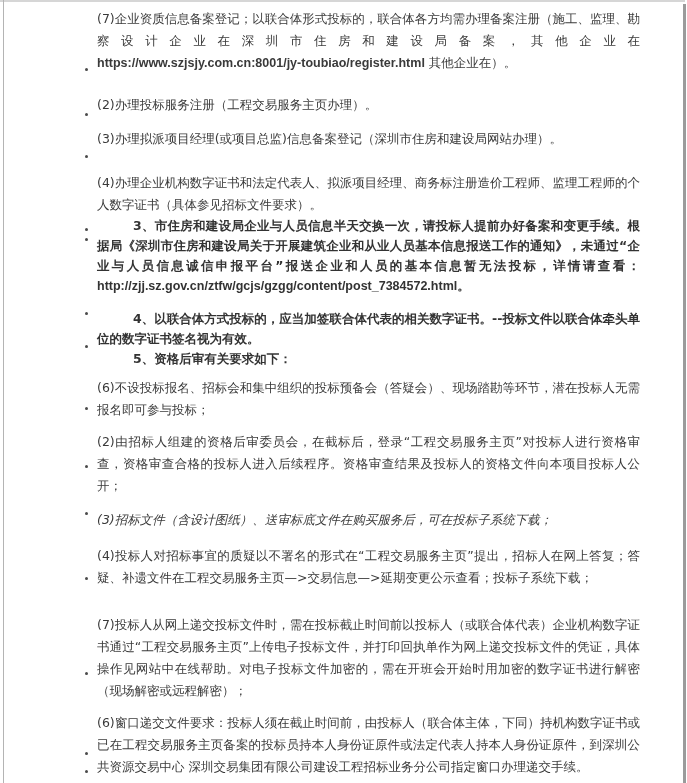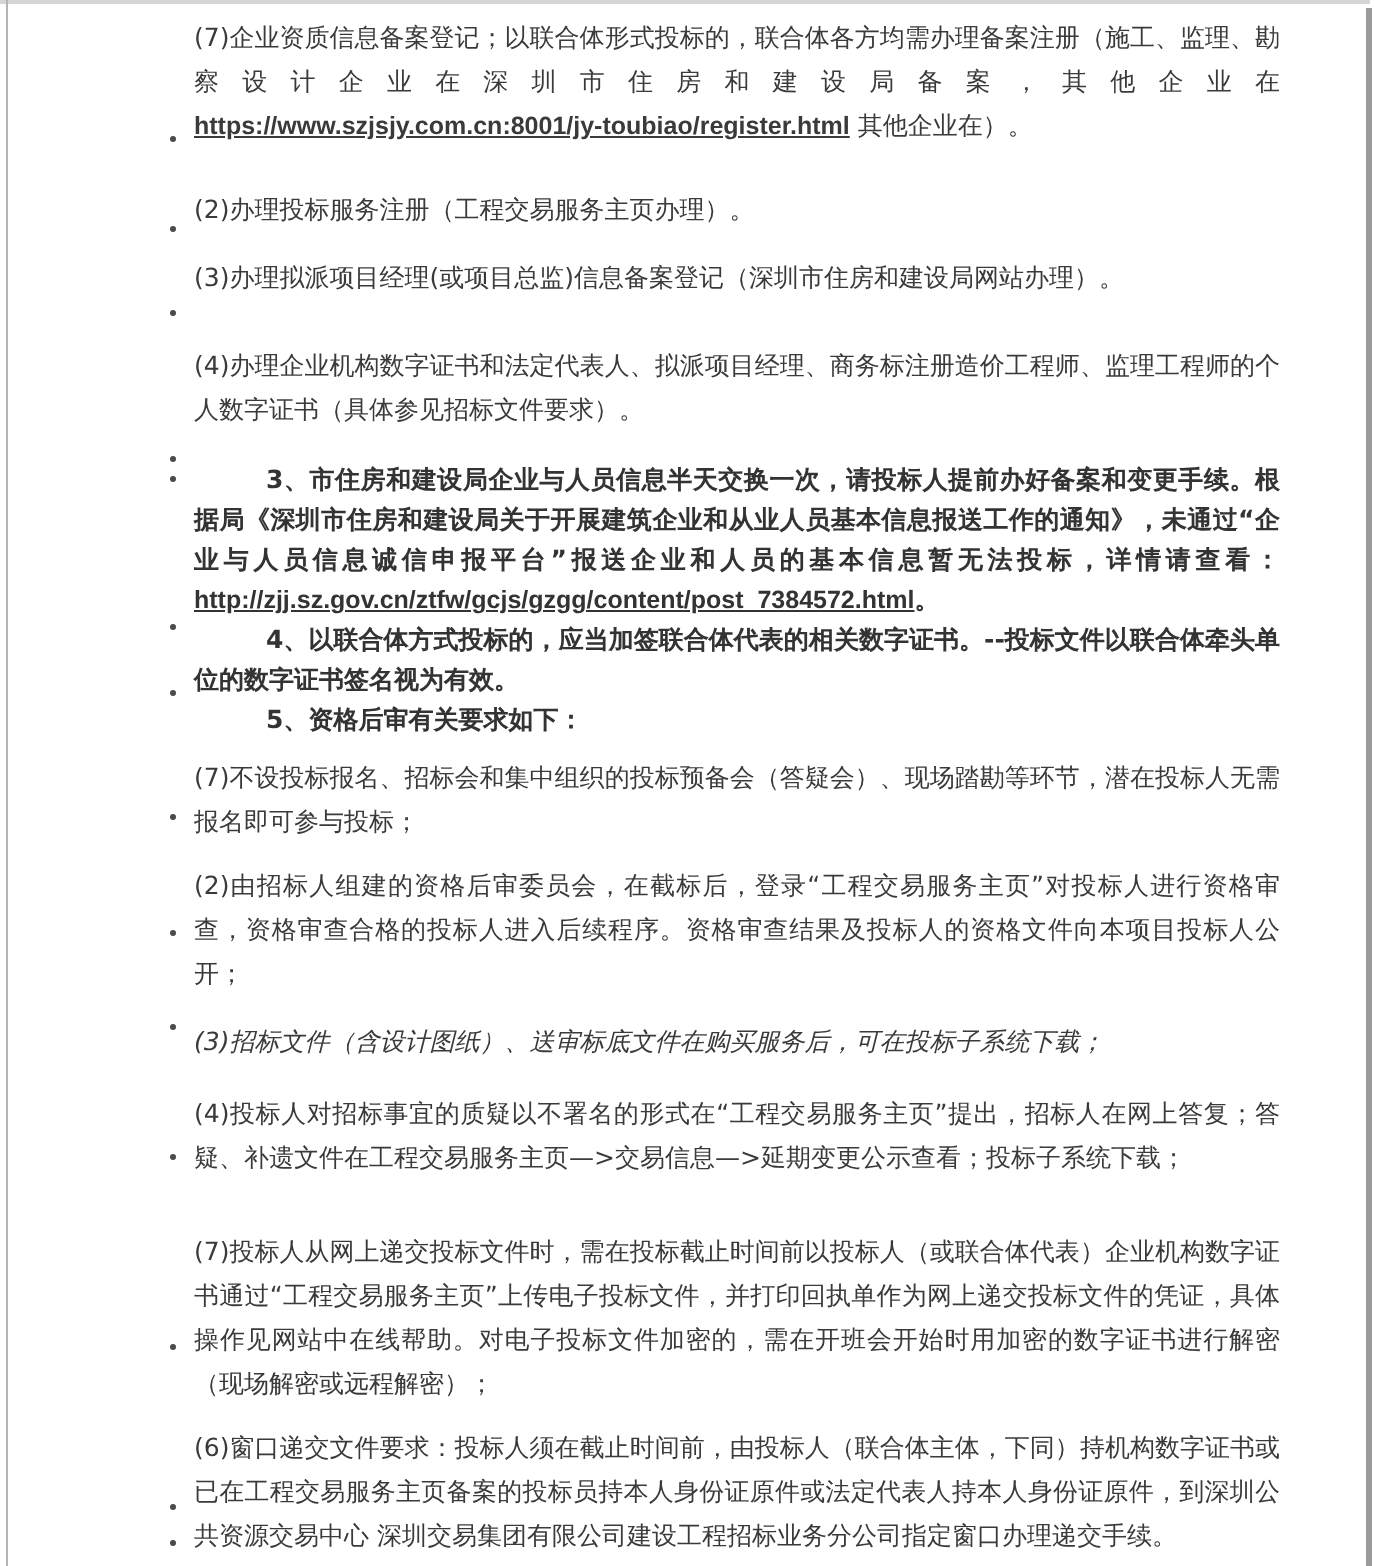--- a/index.html
+++ b/index.html
@@ -48,21 +48,20 @@
   .para.num {
     font-weight: bold;
     color: #333333;
     line-height: 20px;
     text-indent: 36px;
   }
   .url {
     font-family: "Liberation Sans", sans-serif;
     font-weight: bold;
     white-space: nowrap;
-    text-decoration: underline;
   }
   .margin-dot {
     position: absolute;
     left: 85px;
     width: 3px;
     height: 3px;
     background: #4a4a4a;
     border-radius: 50%;
   }
 </style>
@@ -87,23 +86,23 @@
       <div class="margin-dot" style="top: 577px;"></div>
       <div class="margin-dot" style="top: 672px;"></div>
       <div class="margin-dot" style="top: 752px;"></div>
       <div class="margin-dot" style="top: 770px;"></div>
     </div>
   <div class="content">
       <p class="para sub" style="margin-top: 8px;"><span>(7)企业资质信息备案登记；以联合体形式投标的，联合体各方均需办理备案注册（施工、监理、勘察设计企业在深圳市住房和建设局备案，其他企业在</span><span class="url">https://www.szjsjy.com.cn:8001/jy-toubiao/register.html</span><span> 其他企业在）。</span></p>
       <p class="para sub" style="margin-top: 20px;"><span>(2)办理投标服务注册（工程交易服务主页办理）。</span></p>
       <p class="para sub" style="margin-top: 12px;"><span>(3)办理拟派项目经理(或项目总监)信息备案登记（深圳市住房和建设局网站办理）。</span></p>
       <p class="para sub" style="margin-top: 22px;"><span>(4)办理企业机构数字证书和法定代表人、拟派项目经理、商务标注册造价工程师、监理工程师的个人数字证书（具体参见招标文件要求）。</span></p>
-      <p class="para num" style="margin-top: 14px;"><span>3、市住房和建设局企业与人员信息半天交换一次，请投标人提前办好备案和变更手续。根据局《深圳市住房和建设局关于开展建筑企业和从业人员基本信息报送工作的通知》，未通过“企业与人员信息诚信申报平台”报送企业和人员的基本信息暂无法投标，详情请查看：</span><span class="url">http://zjj.sz.gov.cn/ztfw/gcjs/gzgg/content/post_7384572.html</span><span>。</span></p>
-      <p class="para num" style="margin-top: 0px;"><span>4、以联合体方式投标的，应当加签联合体代表的相关数字证书。--投标文件以联合体牵头单位的数字证书签名视为有效。</span></p>
+      <p class="para num" style=""><span>3、市住房和建设局企业与人员信息半天交换一次，请投标人提前办好备案和变更手续。根据局《深圳市住房和建设局关于开展建筑企业和从业人员基本信息报送工作的通知》，未通过“企业与人员信息诚信申报平台”报送企业和人员的基本信息暂无法投标，详情请查看：</span><span class="url">http://zjj.sz.gov.cn/ztfw/gcjs/gzgg/content/post_7384572.html</span><span>。</span></p>
+      <p class="para num" style="margin-top: 13px;"><span>4、以联合体方式投标的，应当加签联合体代表的相关数字证书。--投标文件以联合体牵头单位的数字证书签名视为有效。</span></p>
       <p class="para num" style="margin-top: 0px;"><span>5、资格后审有关要求如下：</span></p>
-      <p class="para sub" style="margin-top: 8px;"><span>(7)不设投标报名、招标会和集中组织的投标预备会（答疑会）、现场踏勘等环节，潜在投标人无需报名即可参与投标；</span></p>
+      <p class="para sub" style="margin-top: 8px;"><span>(6)不设投标报名、招标会和集中组织的投标预备会（答疑会）、现场踏勘等环节，潜在投标人无需报名即可参与投标；</span></p>
       <p class="para sub" style="margin-top: 10px;"><span>(2)由招标人组建的资格后审委员会，在截标后，登录“工程交易服务主页”对投标人进行资格审查，资格审查合格的投标人进入后续程序。资格审查结果及投标人的资格文件向本项目投标人公开；</span></p>
       <p class="para sub" style="margin-top: 12px; font-style: italic;"><span>(3)招标文件（含设计图纸）、送审标底文件在购买服务后，可在投标子系统下载；</span></p>
       <p class="para sub" style="margin-top: 14px;"><span>(4)投标人对招标事宜的质疑以不署名的形式在“工程交易服务主页”提出，招标人在网上答复；答疑、补遗文件在工程交易服务主页—&gt;交易信息—&gt;延期变更公示查看；投标子系统下载；</span></p>
       <p class="para sub" style="margin-top: 25px;"><span>(7)投标人从网上递交投标文件时，需在投标截止时间前以投标人（或联合体代表）企业机构数字证书通过“工程交易服务主页”上传电子投标文件，并打印回执单作为网上递交投标文件的凭证，具体操作见网站中在线帮助。对电子投标文件加密的，需在开班会开始时用加密的数字证书进行解密（现场解密或远程解密）；</span></p>
       <p class="para sub" style="margin-top: 10px;"><span>(6)窗口递交文件要求：投标人须在截止时间前，由投标人（联合体主体，下同）持机构数字证书或已在工程交易服务主页备案的投标员持本人身份证原件或法定代表人持本人身份证原件，到深圳公共资源交易中心 深圳交易集团有限公司建设工程招标业务分公司指定窗口办理递交手续。</span></p>
     </div>
 </div>
 
 </body></html>

